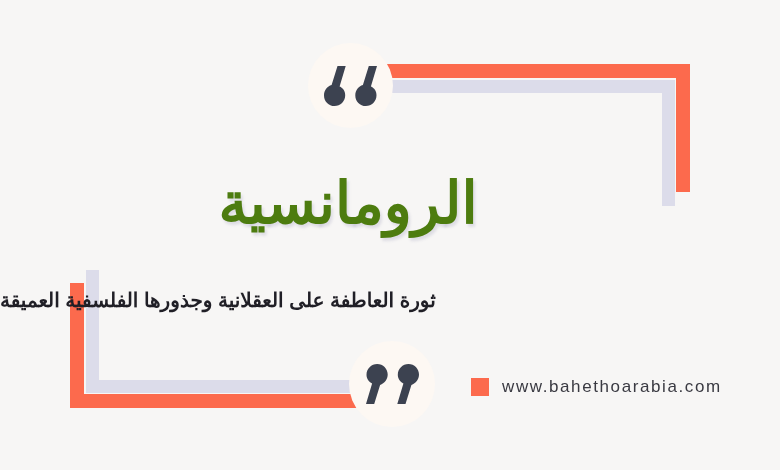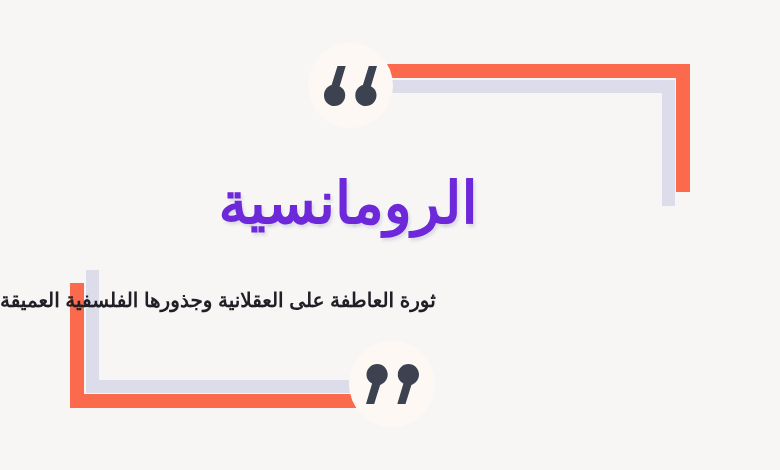--- a/index.html
+++ b/index.html
@@ -120,21 +120,21 @@
 
   
   .title {
     position: absolute;
     left: 0;
     top: 131px;
     width: 696px;
     text-align: center;
     font-size: 58px;
     font-weight: 700;
-    color: #6d28d9;
+    color: #4d7c0f;
     letter-spacing: 0px;
     line-height: 1.15;
     direction: rtl;
     text-shadow: 2px 3px 3px rgba(120,120,160,0.20);
     white-space: nowrap;
   }
   .subtitle {
     position: absolute;
     left: 0;
     top: 267px;
@@ -200,14 +200,18 @@
         <path d="M10.5 40c-5.8 0-10.5-4.7-10.5-10.6 0-4.9 3.2-9 7.6-10.3L13.5 0h8.2l-6.1 20.6c3.3 1.4 5.6 4.7 5.6 8.6C21.2 35.2 16.4 40 10.5 40z"></path>
         <path d="M41.8 40c-5.8 0-10.5-4.7-10.5-10.6 0-4.9 3.2-9 7.6-10.3L44.8 0H53l-6.1 20.6c3.3 1.4 5.6 4.7 5.6 8.6 0 6-4.8 10.8-10.7 10.8z"></path>
       </g>
     </svg>
   </div>
 
   <h1 class="title">الرومانسية</h1>
 
   <p class="subtitle">ثورة العاطفة على العقلانية وجذورها الفلسفية العميقة</p>
 
+  <div class="site-footer">
+    <span class="footer-swatch"></span>
+    <span class="footer-url">www.bahethoarabia.com</span>
+  </div>
 
 </div>
 
 </body></html>

